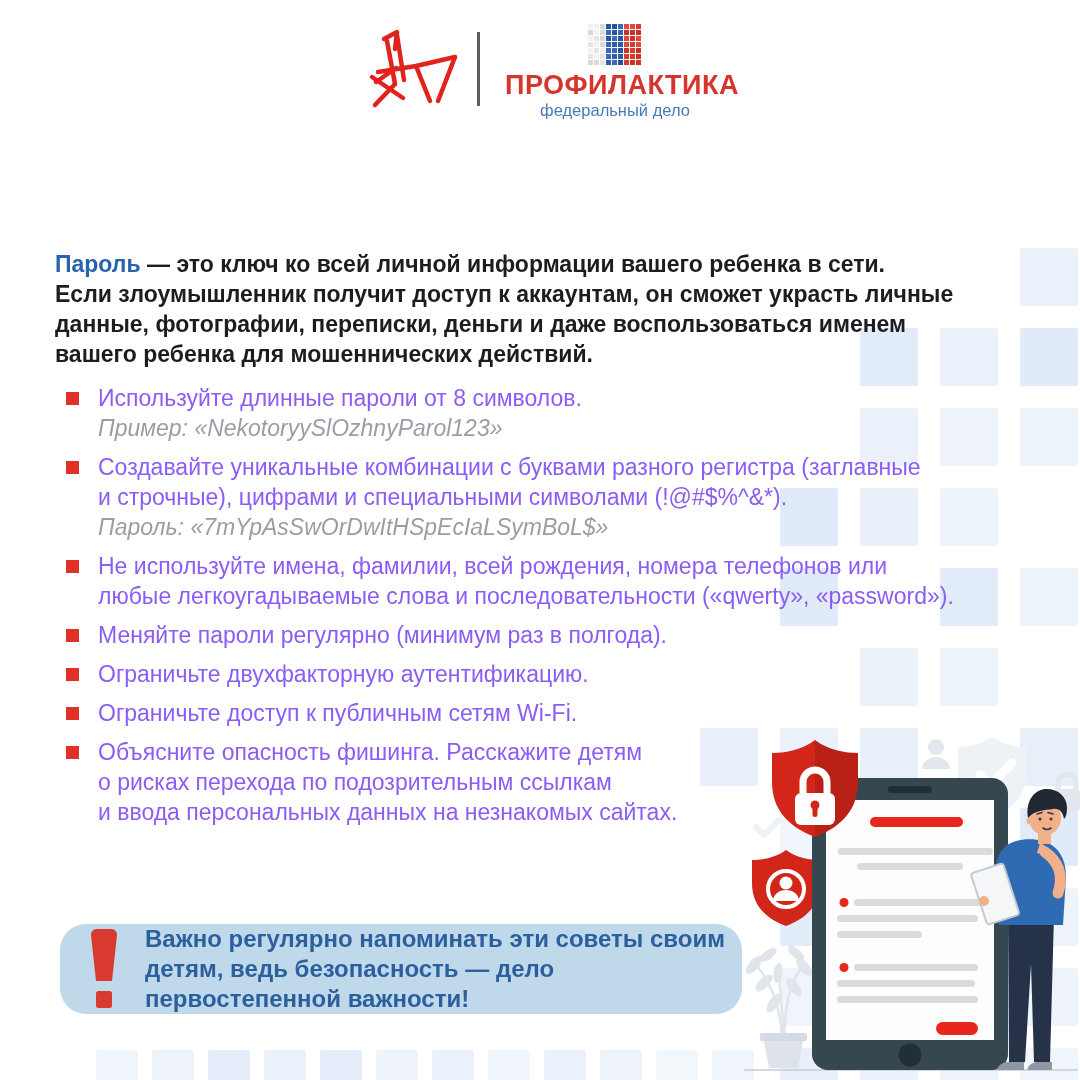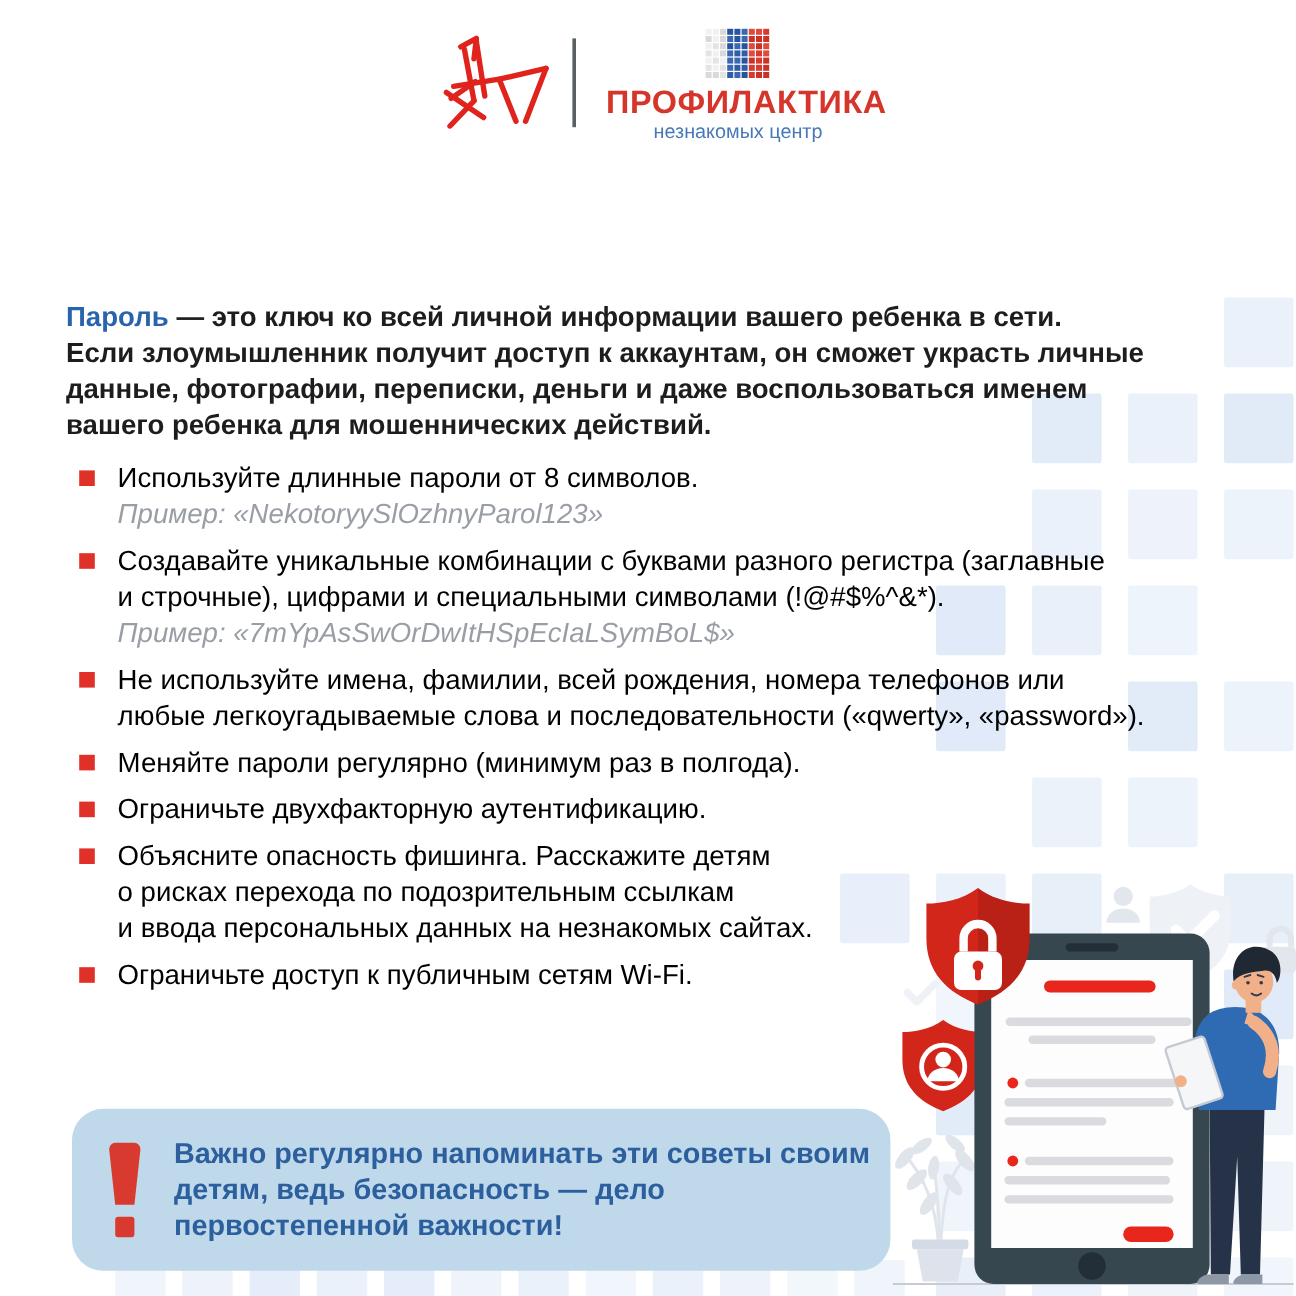--- a/index.html
+++ b/index.html
@@ -25,25 +25,25 @@
 
   
   .intro{position:absolute;left:55px;top:249px;width:965px;margin:0;font-size:23px;font-weight:700;line-height:30px;color:#1d1d1f;white-space:pre-line;z-index:2;}
   .intro .lead{color:var(--brand-blue);}
 
   
   .tips{position:absolute;left:66px;top:383px;width:960px;margin:0;padding:0;list-style:none;z-index:2;}
   .tip{display:flex;align-items:flex-start;margin:0 0 9px 0;}
   .bullet{flex:0 0 13px;width:13px;height:13px;background:var(--accent-red);margin:9px 19px 0 0;}
   .tip-body{display:block;}
-  .tip-text{display:block;font-size:23px;font-weight:400;line-height:30px;color:#000000;white-space:pre-line;}
+  .tip-text{display:block;font-size:23px;font-weight:400;line-height:30px;color:#8b5cf6;white-space:pre-line;}
   .tip-example{display:block;font-size:23px;font-style:italic;font-weight:400;line-height:30px;color:#999ea6;white-space:pre-line;}
 
   
-  .callout{position:absolute;left:60px;top:924px;width:682px;height:135px;background:var(--callout-bg);border-radius:26px;display:flex;align-items:center;z-index:2;}
+  .callout{position:absolute;left:60px;top:924px;width:682px;height:90px;background:var(--callout-bg);border-radius:26px;display:flex;align-items:center;z-index:2;}
   .callout-icon{flex:0 0 34px;margin:0 24px 0 27px;}
   .callout-text{margin:0;font-size:24px;font-weight:700;line-height:30px;color:var(--callout-blue);white-space:pre-line;}
 
   .illustration{position:absolute;left:740px;top:715px;z-index:1;}
 </style>
 </head>
 <body>
 
 <div class="page" style="--accent-red: #e03128; --logo-red: #d5352b; --brand-blue: #2a63ad; --callout-bg: #bfd8ea; --callout-blue: #2b5f9e;">
 
@@ -169,21 +169,21 @@
           <div style="background: rgb(217, 217, 217);"></div>
           <div style="background: rgb(228, 228, 228);"></div>
           <div style="background: rgb(47, 93, 169);"></div>
           <div style="background: rgb(58, 104, 178);"></div>
           <div style="background: rgb(39, 84, 158);"></div>
           <div style="background: rgb(217, 58, 48);"></div>
           <div style="background: rgb(201, 50, 39);"></div>
           <div style="background: rgb(201, 50, 39);"></div>
         </div>
       <div class="brand-name">ПРОФИЛАКТИКА</div>
-      <div class="brand-sub">незнакомых центр</div>
+      <div class="brand-sub">федеральный дело</div>
     </div>
   </header>
 
 
   <p class="intro"><span class="lead">Пароль</span><span> — это ключ ко всей личной информации вашего ребенка в сети.
 Если злоумышленник получит доступ к аккаунтам, он сможет украсть личные
 данные, фотографии, переписки, деньги и даже воспользоваться именем
 вашего ребенка для мошеннических действий.</span></p>
 
   <ul class="tips" id="tips">
@@ -193,21 +193,21 @@
         <span class="tip-text">Используйте длинные пароли от 8 символов.</span>
         <span class="tip-example">Пример: «NekotoryySlOzhnyParol123»</span>
       </span>
     </li>
 
     <li class="tip">
       <span class="bullet"></span>
       <span class="tip-body">
         <span class="tip-text">Создавайте уникальные комбинации с буквами разного регистра (заглавные
 и строчные), цифрами и специальными символами (!@#$%^&amp;*).</span>
-        <span class="tip-example">Пример: «7mYpAsSwOrDwItHSpEcIaLSymBoL$»</span>
+        <span class="tip-example">Пароль: «7mYpAsSwOrDwItHSpEcIaLSymBoL$»</span>
       </span>
     </li>
 
     <li class="tip">
       <span class="bullet"></span>
       <span class="tip-body">
         <span class="tip-text">Не используйте имена, фамилии, всей рождения, номера телефонов или
 любые легкоугадываемые слова и последовательности («qwerty», «password»).</span>
 
       </span>
@@ -219,38 +219,38 @@
         <span class="tip-text">Меняйте пароли регулярно (минимум раз в полгода).</span>
 
       </span>
     </li>
 
 
     <li class="tip">
       <span class="bullet"></span>
       <span class="tip-body">
         <span class="tip-text">Ограничьте двухфакторную аутентификацию.</span>
+
+      </span>
+    </li>
+
+    <li class="tip">
+      <span class="bullet"></span>
+      <span class="tip-body">
+        <span class="tip-text">Ограничьте доступ к публичным сетям Wi-Fi.</span>
 
       </span>
     </li>
 
     <li class="tip">
       <span class="bullet"></span>
       <span class="tip-body">
         <span class="tip-text">Объясните опасность фишинга. Расскажите детям
 о рисках перехода по подозрительным ссылкам
 и ввода персональных данных на незнакомых сайтах.</span>
-
-      </span>
-    </li>
-
-    <li class="tip">
-      <span class="bullet"></span>
-      <span class="tip-body">
-        <span class="tip-text">Ограничьте доступ к публичным сетям Wi-Fi.</span>
 
       </span>
     </li>
   </ul>
 
   <div class="callout">
     <svg class="callout-icon" width="34" height="80" viewBox="0 0 34 80">
       <path d="M4 6 C4 2.5 6.5 0 10 0 H24 C27.5 0 30 2.5 30 6 L25 52 H9 Z" fill="#d93a30"></path>
       <rect x="9" y="62" width="16" height="17" rx="2.5" fill="#d93a30"></rect>
     </svg>

